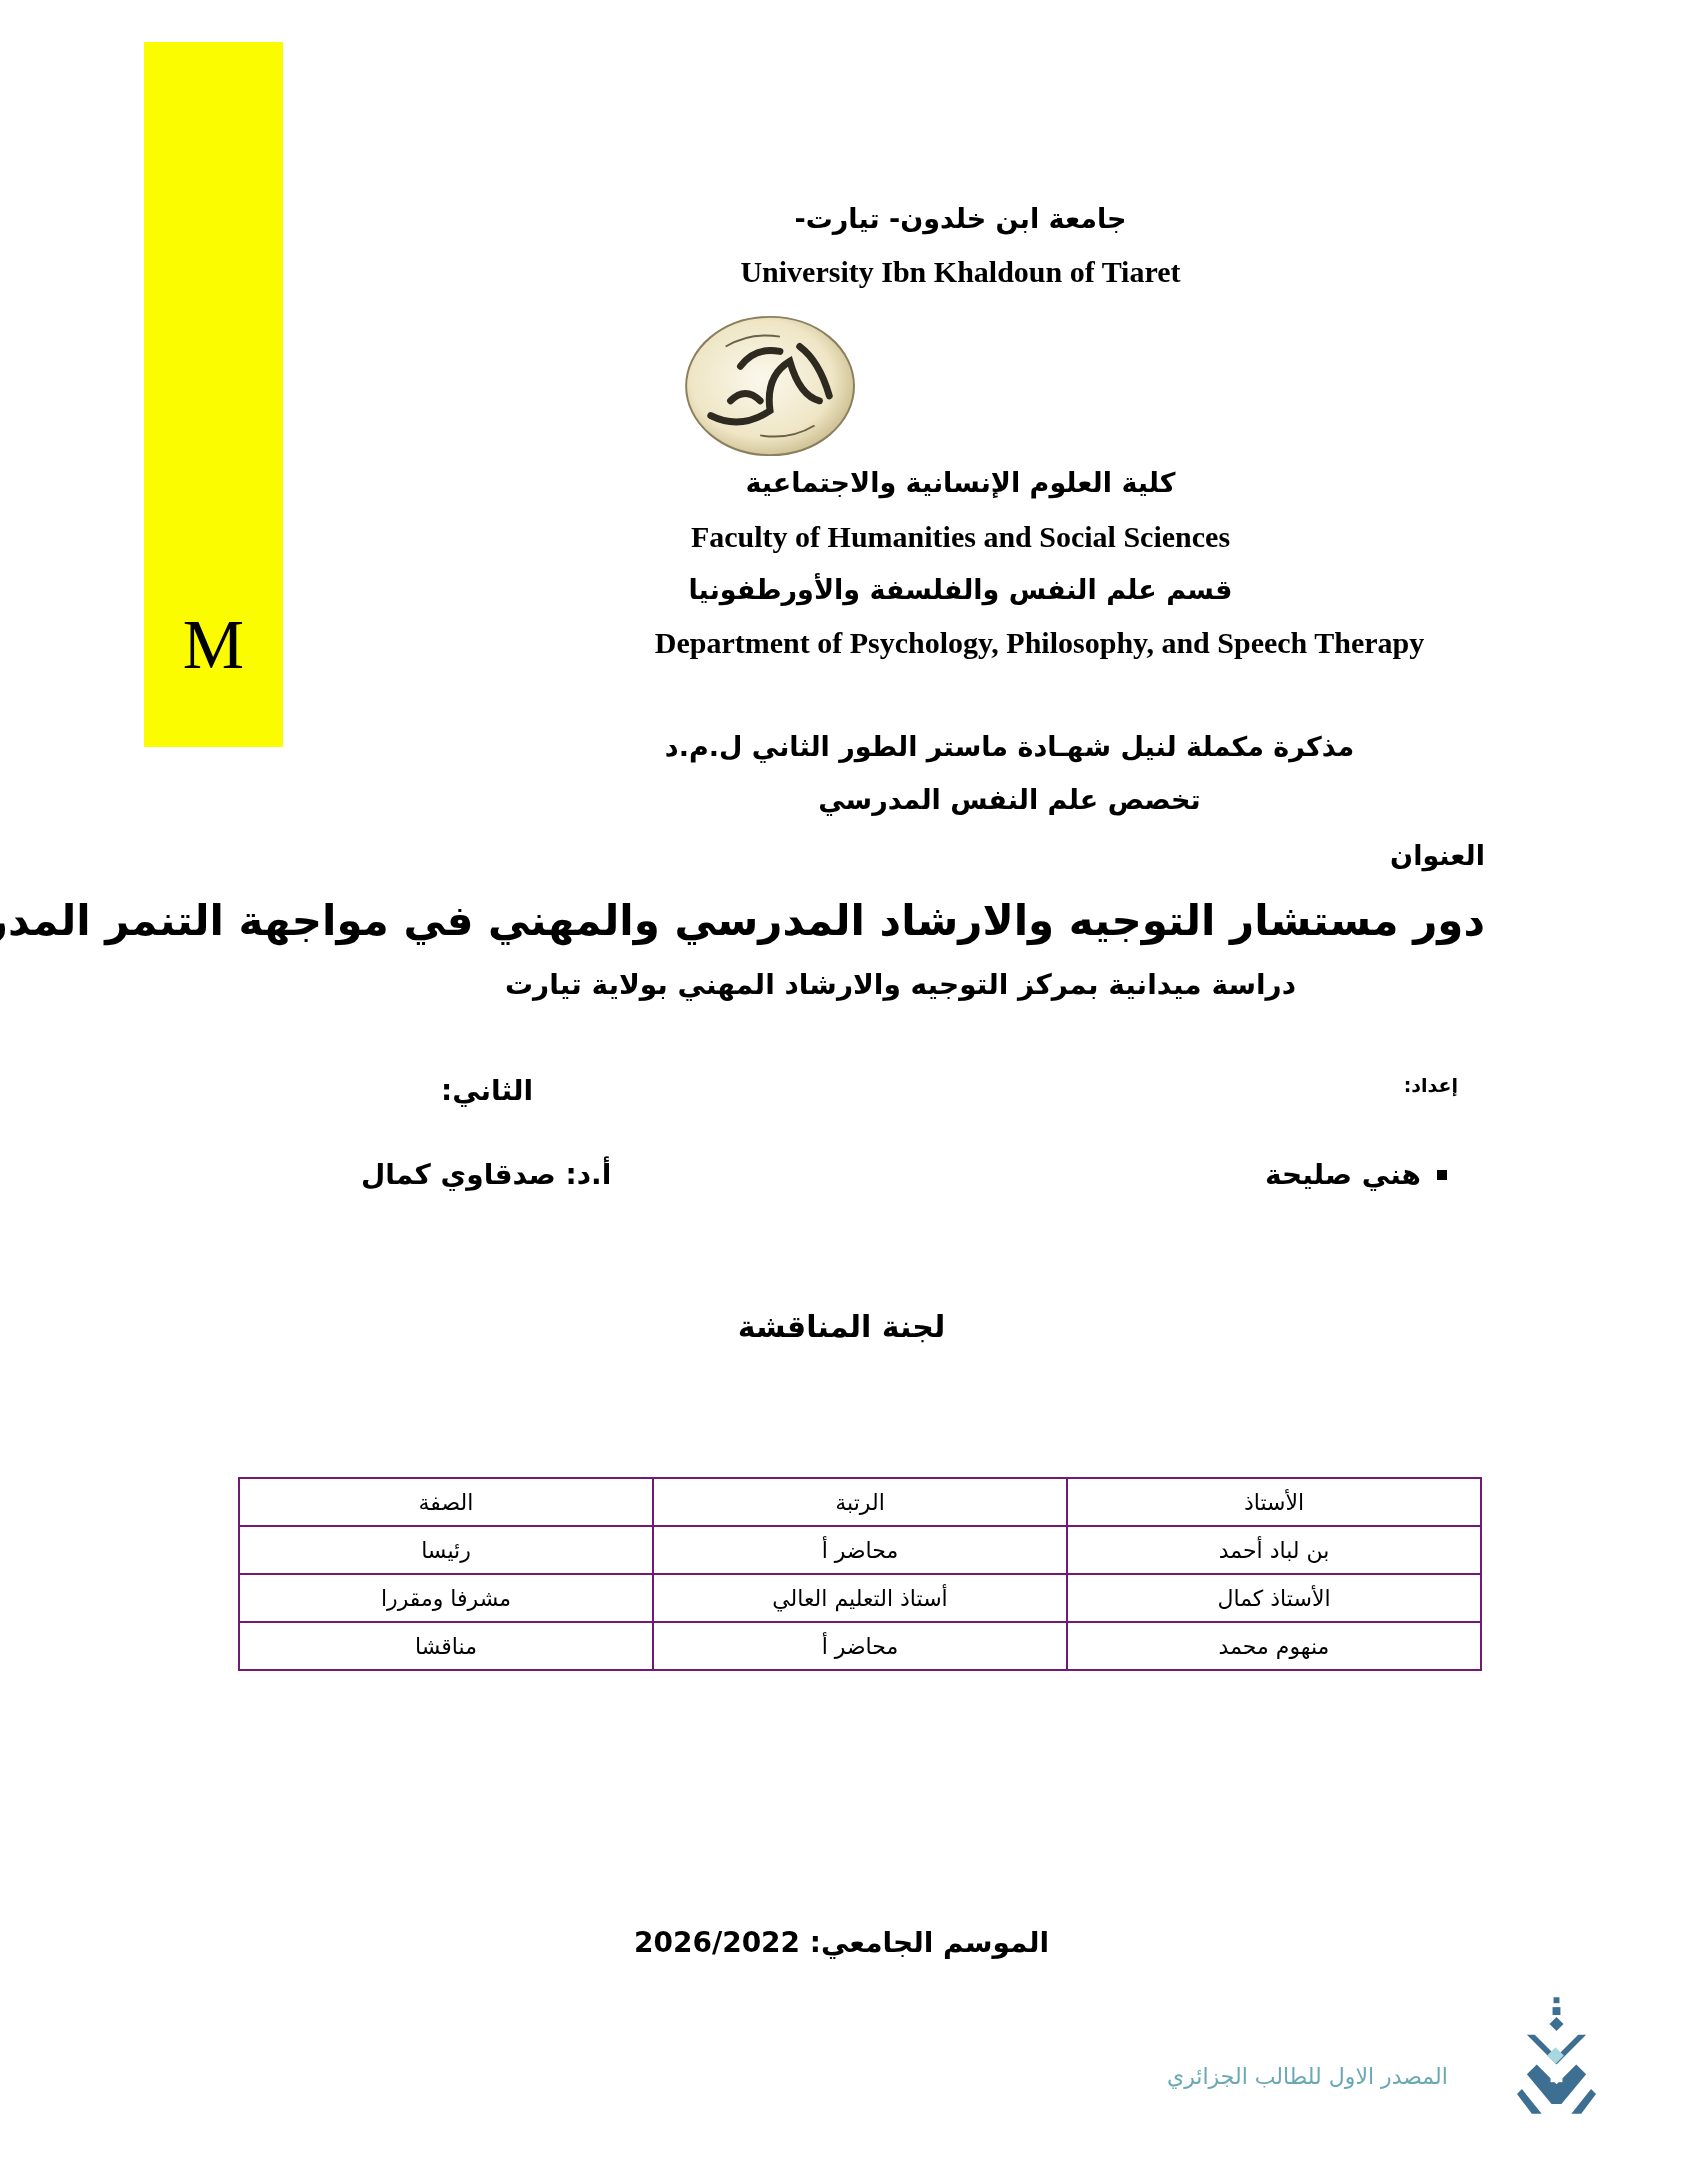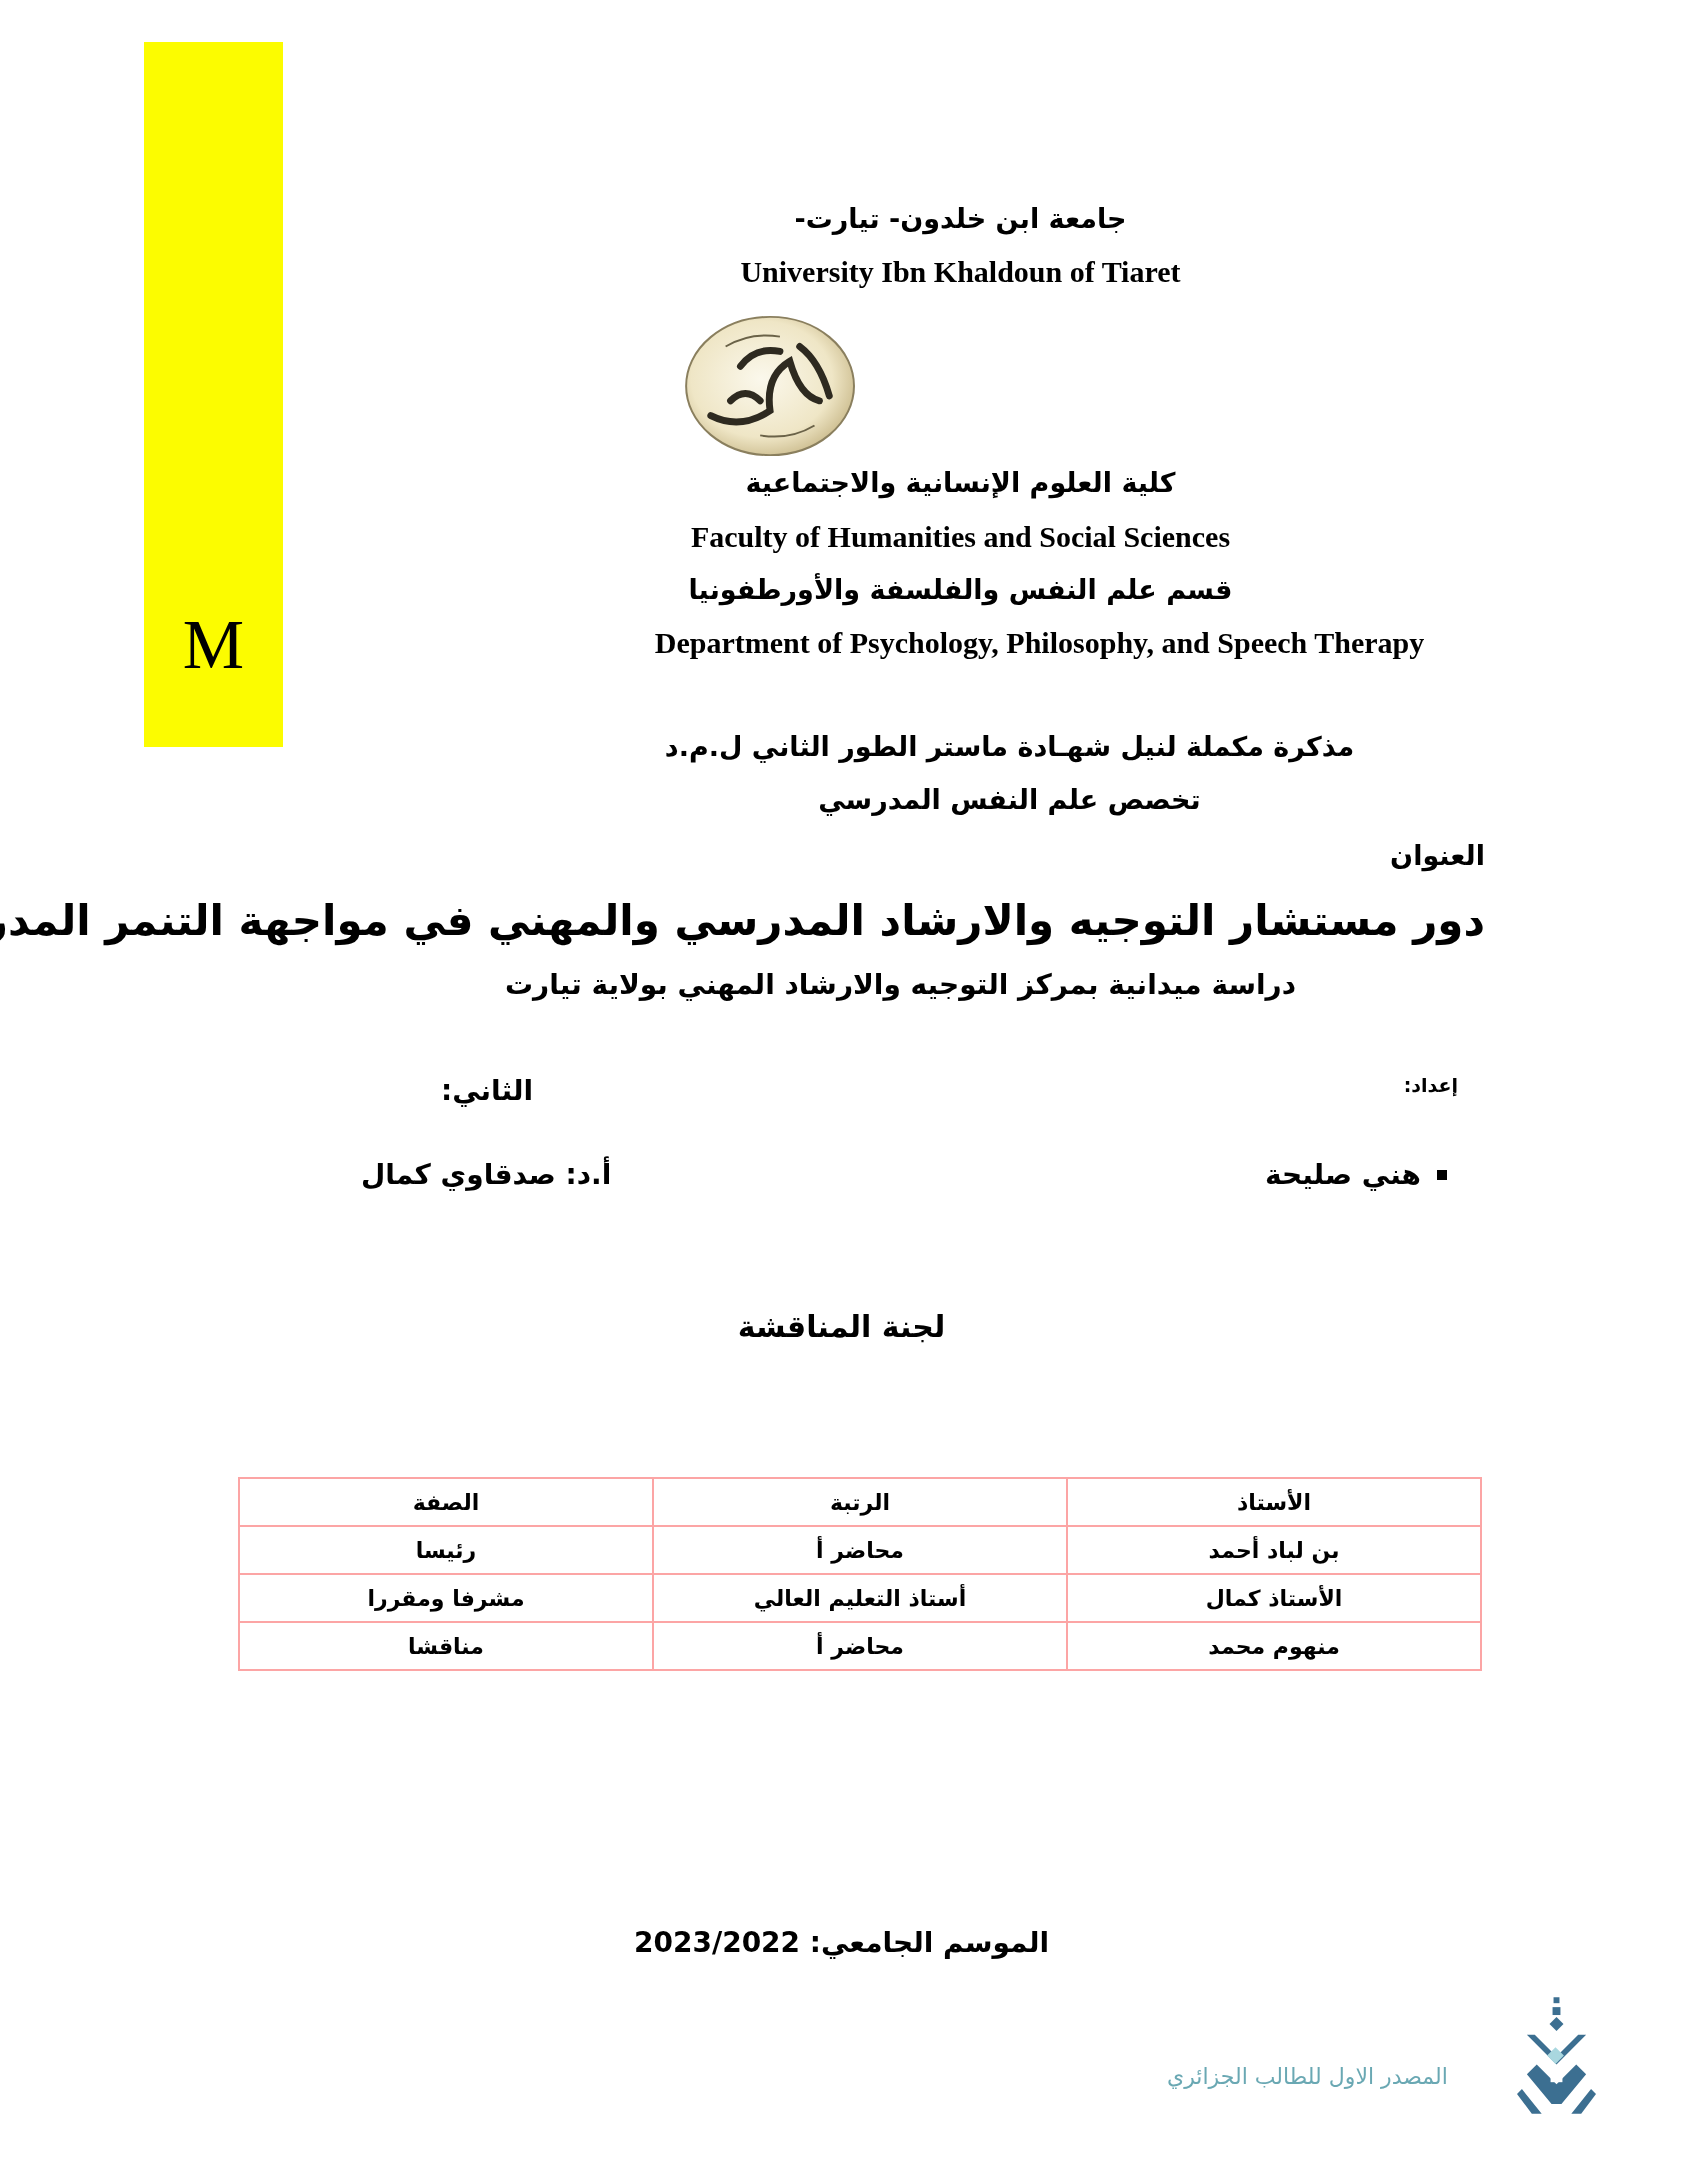--- a/index.html
+++ b/index.html
@@ -21,22 +21,22 @@
     .ar { direction: rtl; font-family: "DejaVu Sans", sans-serif; font-weight: bold; }
     .en { font-family: "Liberation Serif", serif; font-weight: bold; }
     .seal {
       left: 671px; top: 307px; width: 208px; height: 158px;
     }
     .table-wrap {
       left: 238px; top: 1477px; width: 1244px;
     }
     table { border-collapse: collapse; width: 100%; direction: rtl; }
     td, th {
-      border: 2px solid #fca5a5; height: 46px; text-align: center;
-      font-family: "DejaVu Sans", sans-serif; font-weight: bold; font-size: 22px;
+      border: 2px solid #701a75; height: 46px; text-align: center;
+      font-family: "DejaVu Sans", sans-serif; font-weight: normal; font-size: 22px;
       width: 33.33%; padding: 0;
     }
     .logo { left: 1143px; top: 1995px; width: 455px; height: 129px; }
     .logo-text-en {
       position: absolute; left: 0; top: 12px; font-family: "Liberation Sans", sans-serif;
       font-size: 44px; color: #5b9eaa; letter-spacing: 1px; font-weight: normal;
     }
     .logo-text-ar {
       position: absolute; left: 6px; top: 69px; font-family: "DejaVu Sans", sans-serif;
       font-size: 22px; color: #6aa8b3; direction: rtl; margin-left: 18px;
@@ -111,21 +111,21 @@
     </tr>
     <tr>
       <td>منهوم محمد</td>
       <td>محاضر أ</td>
       <td>مناقشا</td>
     </tr>
   </tbody>
     </table>
 </div>
 
-<div class="center-line ar" style="top:1926px; font-size:28px; padding-left:0;">الموسم الجامعي: 2023/2022</div>
+<div class="center-line ar" style="top:1926px; font-size:28px; padding-left:0;">الموسم الجامعي: 2026/2022</div>
 
 <div class="abs logo">
   <div class="logo-text-ar">المصدر الاول للطالب الجزائري</div>
   <div class="logo-mark">
     <svg width="79" height="124" viewBox="0 0 80 125">
       <rect x="37" y="2" width="6" height="6" fill="#3c6f91"></rect>
       <rect x="36" y="12" width="8" height="8" fill="#3c6f91"></rect>
       <rect x="35" y="24" width="10" height="10" transform="rotate(45 40 29)" fill="#3c6f91"></rect>
       <path d="M10 40 L40 70 L70 40 L62 40 L40 62 L18 40 Z" fill="#3c6f91"></path>
       <rect x="33" y="55" width="12" height="12" transform="rotate(45 39 61)" fill="#a9d7df"></rect>

